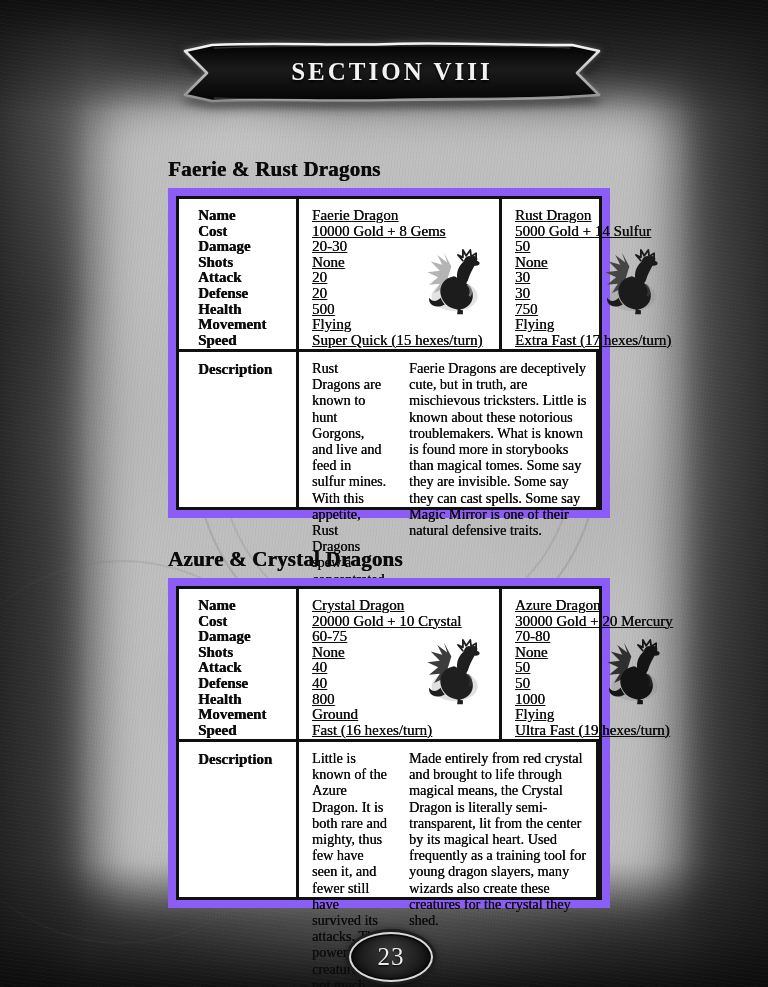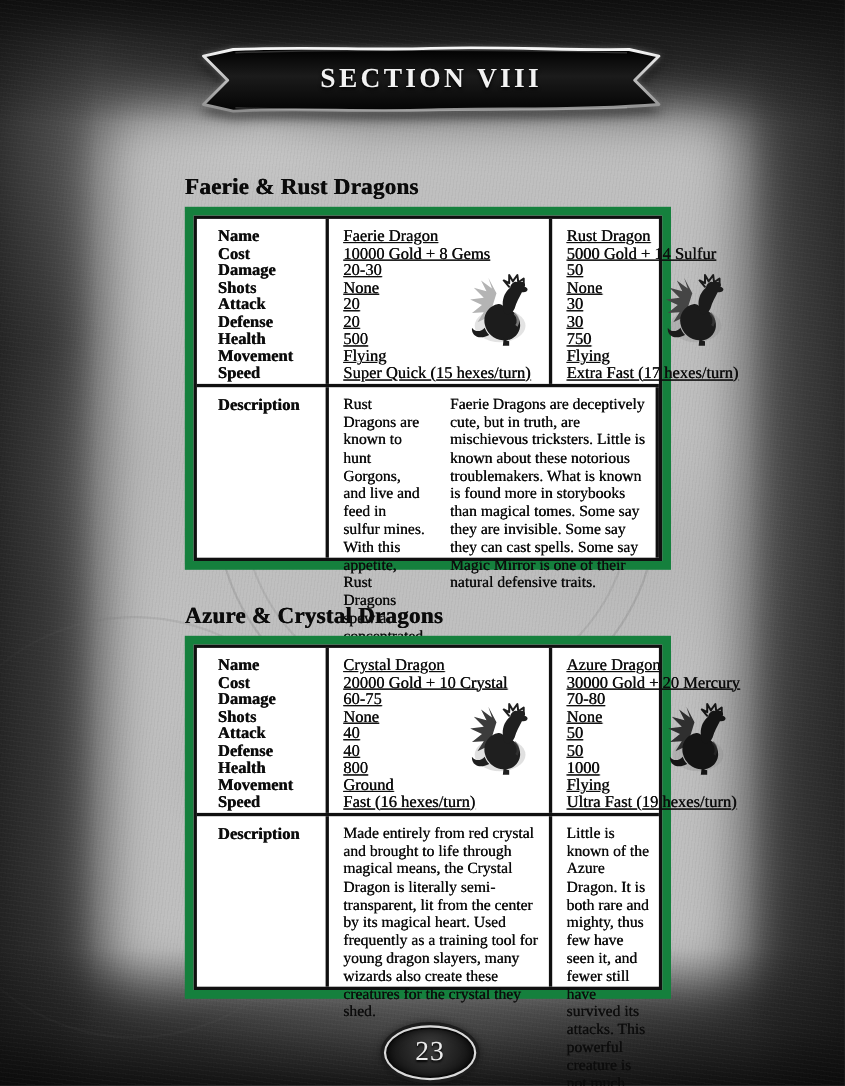--- a/index.html
+++ b/index.html
@@ -56,21 +56,21 @@
     position:absolute;inset:0;display:flex;align-items:center;justify-content:center;
     font-size:25px;font-weight:700;letter-spacing:3px;color:#f2f2f2;
     text-shadow:0 2px 3px #000;padding-bottom:2px;
   }
   
   .block{position:absolute;left:168px;width:442px;z-index:10;}
   .block h2{
     margin:0 0 7px 0;font-size:21px;line-height:24px;font-weight:700;color:#0b0b0b;
     text-shadow:.5px 0 0 currentColor;letter-spacing:.2px;
   }
-  .card{background:#15803d;padding:8px;height:314px;}
+  .card{background:#8b5cf6;padding:8px;height:314px;}
   .tbl{border:3px solid #101010;background:#fff;height:308px;display:flex;flex-direction:column;}
   .row{display:flex;min-height:0;}
   .stats-row{height:150px;border-bottom:3px solid #101010;flex:none;}
   .desc-row{flex:1;}
   .cell{box-sizing:border-box;}
   .labels{width:120px;border-right:3px solid #101010;padding:9px 4px 0 19px;flex:none;}
   .labels div{font-size:15px;line-height:15.6px;font-weight:700;white-space:nowrap;text-shadow:.4px 0 0 currentColor;}
   .desc-row .labels div{line-height:17px;}
   .creature{position:relative;padding:9px 6px 0 13px;}
   .creature.c1{width:203px;border-right:3px solid #101010;flex:none;}
@@ -241,25 +241,25 @@
             <div class="val">Ultra Fast (19 hexes/turn)</div>
             <svg class="dragon" style="--wing:#2f2f2f;--body:#141414;--smudge:#888">
                 <use href="#dragon-shape"></use>
               </svg>
           </div>
         </div>
         <div class="row desc-row">
           <div class="cell labels">
             <div>Description</div>
           </div>
+          <div class="cell creature c2">
+            <p>Little is known of the Azure Dragon. It is both rare and mighty, thus few have seen it, and fewer still have survived its attacks. This powerful creature is not much bigger than most dragons, but is said to be capable of enduring prolonged physical attack. It is said those standing face-to-face with an Azure Dragon tend to freeze from pure fear.</p>
+          </div>
           <div class="cell creature c1">
             <p>Made entirely from red crystal and brought to life through magical means, the Crystal Dragon is literally semi-transparent, lit from the center by its magical heart. Used frequently as a training tool for young dragon slayers, many wizards also create these creatures for the crystal they shed.</p>
-          </div>
-          <div class="cell creature c2">
-            <p>Little is known of the Azure Dragon. It is both rare and mighty, thus few have seen it, and fewer still have survived its attacks. This powerful creature is not much bigger than most dragons, but is said to be capable of enduring prolonged physical attack. It is said those standing face-to-face with an Azure Dragon tend to freeze from pure fear.</p>
           </div>
         </div>
       </div>
     </div>
   </section>
 
   <div class="page-number-badge">
     <span>23</span>
   </div>
 

